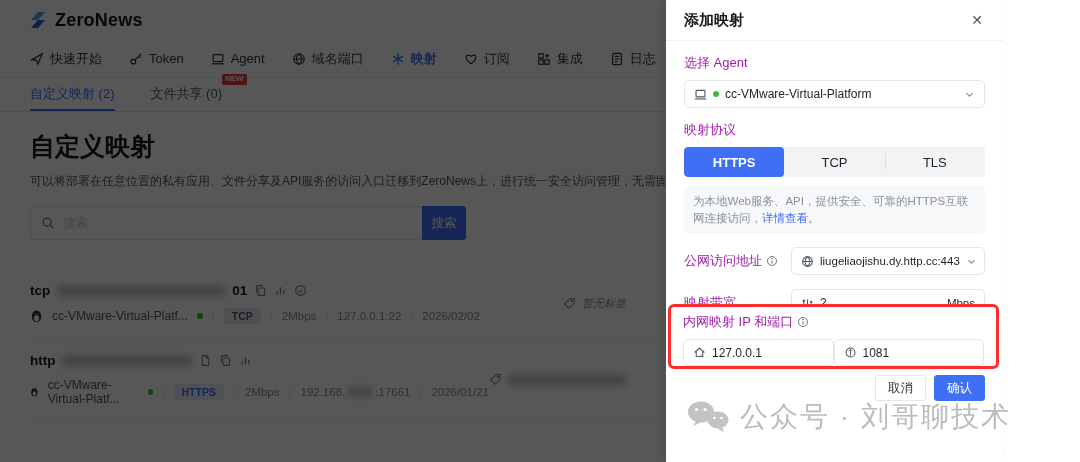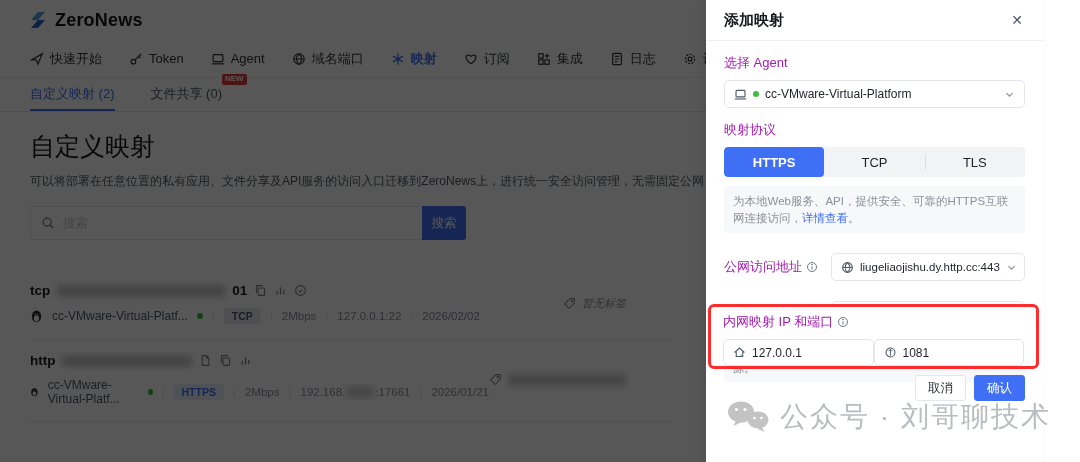--- a/index.html
+++ b/index.html
@@ -20,21 +20,21 @@
   .nav-item.active { color:#3e6ff5; font-weight:bold; }
   .badge-new { background:#e4393c; color:#fff; font-size:8px; font-weight:bold;
     padding:1px 3px; border-radius:2px; line-height:1.1; align-self:flex-start; margin:-4px 0 0 -2px; }
 
   .tabs { display:flex; gap:36px; padding:0 30px; height:34px; align-items:stretch;
     border-bottom:1px solid #e8e8ec; font-size:13px; color:#4e5969; }
   .tab { display:flex; align-items:center; gap:2px; cursor:pointer; border-bottom:2px solid transparent; }
   .tab.active { color:#3e6ff5; border-bottom-color:#3e6ff5; }
 
   .content { padding:14px 30px 0 30px; }
-  .page-title { font-size:25px; font-weight:normal; color:#17191c; margin:4px 0 10px; }
+  .page-title { font-size:25px; font-weight:bold; color:#17191c; margin:4px 0 10px; }
   .page-desc { font-size:12px; color:#50565e; white-space:nowrap; overflow:hidden; width:676px; }
 
   .search-row { display:flex; margin-top:16px; width:436px; }
   .search-box { flex:1; height:34px; border:1px solid #e5e6eb; border-right:none;
     border-radius:3px 0 0 3px; display:flex; align-items:center; padding:0 10px; gap:8px; background:#fff; }
   .search-box svg { width:14px; height:14px; color:#6b7280; }
   .search-box input { border:none; outline:none; flex:1; font-size:12.5px; color:#1d2129;
     font-family:inherit; background:transparent; }
   .search-box input::placeholder { color:#c2c7cf; }
   .search-btn { width:44px; height:34px; background:#3e6ff5; color:#fff; border:none;
@@ -55,21 +55,21 @@
   .proto-badge { font-size:10.5px; font-weight:bold; padding:2px 8px; border-radius:2px; }
   .proto-tcp { background:#e9eaf2; color:#515671; }
   .proto-https { background:#e5edfc; color:#3e6ff5; }
   .tagcell { display:flex; align-items:center; gap:6px; font-size:11px; color:#868c96; margin-right:50px;font-style:italic; }
   .tagcell svg { width:13px; height:13px; }
 
   .overlay { position:absolute; left:0; top:0; width:707px; height:462px;
     background:rgba(0,0,0,.66); }
 
   
-  .panel { position:absolute; left:706px; top:0; width:337px; height:462px; background:#fff;
+  .panel { position:absolute; left:666px; top:0; width:337px; height:462px; background:#fff;
     box-shadow:-4px 0 10px rgba(0,0,0,.08); padding:0 18px; }
   .panel-header { height:41px; display:flex; align-items:center; justify-content:space-between;
     border-bottom:1px solid #f0f0f2; margin:0 -18px; padding:0 18px; }
   .panel-title { font-size:15px; font-weight:bold; color:#17191c; }
   .close-btn { font-size:14px; color:#4e5969; cursor:pointer; background:none; border:none;
     font-family:inherit; line-height:1; padding:2px; }
 
   .field-label { font-size:13px; color:#a21caf; margin-top:13px; display:flex; align-items:center; gap:4px; }
   .info-ic { width:12px; height:12px; color:#6b7280; }
 
@@ -87,21 +87,21 @@
   .seg-item + .seg-item::before { content:""; position:absolute; left:0; top:7px; bottom:7px;
     width:1px; background:#dcdee2; }
   .seg-item.active { background:#3e6ff5; color:#fff; font-weight:bold; border-radius:4px; }
   .seg-item.active::before { display:none; }
   .seg-item.active + .seg-item::before { display:none; }
 
   .hint-box { margin-top:9px; background:#f7f8fa; border-radius:3px; padding:7px 9px;
     font-size:11.5px; color:#8a9099; line-height:1.45; }
   .link-blue { color:#3e6ff5; cursor:pointer; }
 
-  .form-row { display:flex; align-items:center; justify-content:space-between; margin-top:20px; }
+  .form-row { display:flex; align-items:center; justify-content:space-between; margin-top:14px; }
   .form-row .field-label { margin-top:0; }
   .ctl { width:194px; }
   .input-like { height:28px; border:1px solid #e5e6eb; border-radius:5px; display:flex;
     align-items:center; gap:6px; padding:0 9px; font-size:11.5px; color:#1d2129; background:#fff; }
   .input-like input { border:none; outline:none; width:100%; font-size:12px; color:#1d2129;
     font-family:inherit; background:transparent; }
   .unit { color:#26292e; font-size:11.5px; flex:none; }
 
   .tip-box { margin-top:11px; background:#f7f8fa; border-radius:3px; padding:6px 9px;
     font-size:11px; color:#8a9099; }

